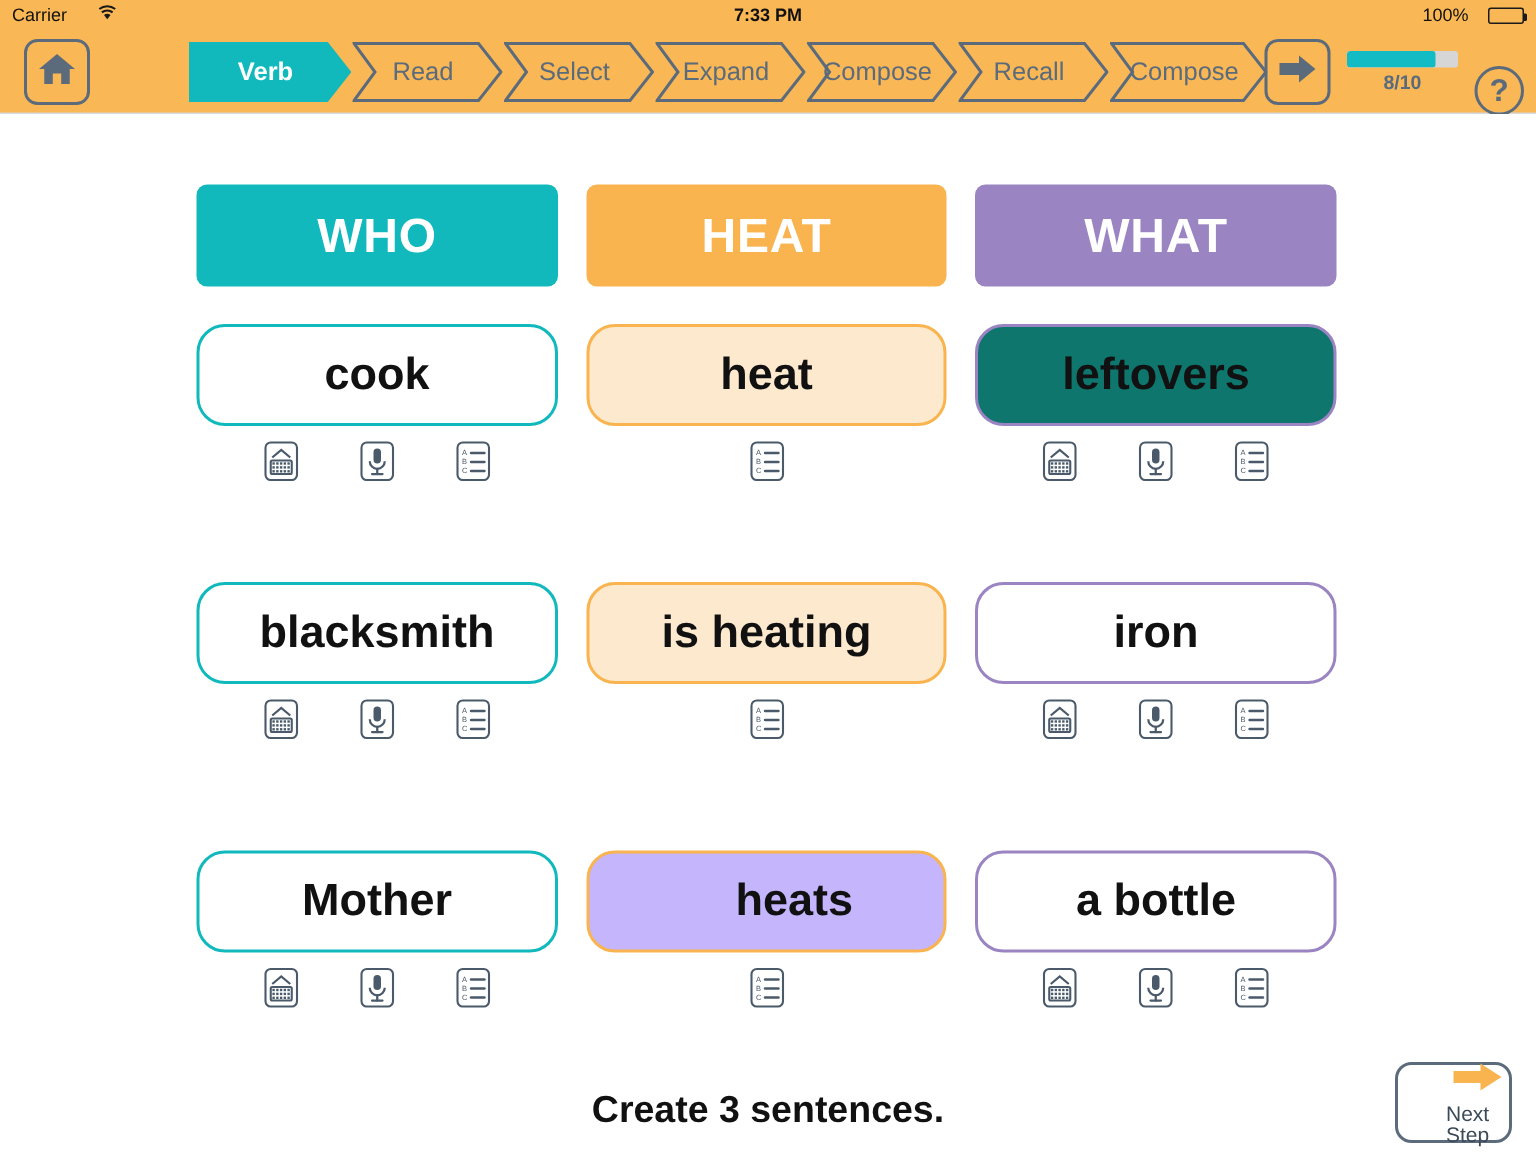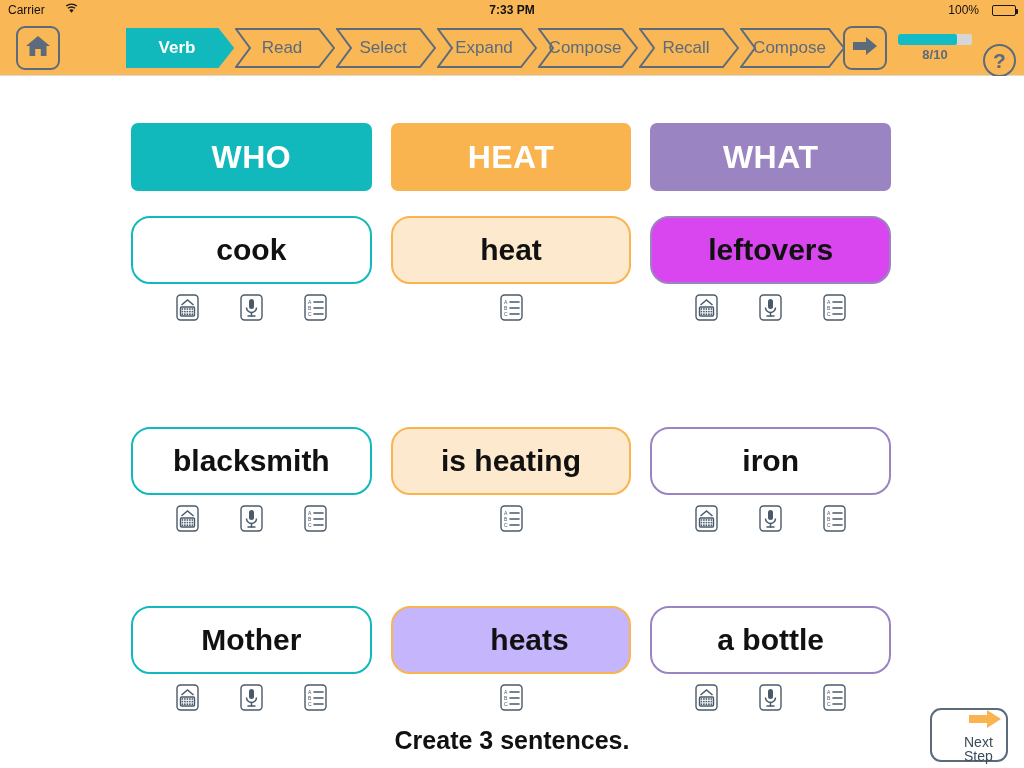--- a/index.html
+++ b/index.html
@@ -226,21 +226,21 @@
     color: #ffffff;
     font-size: 32px;
     font-weight: bold;
     letter-spacing: 0.5px;
     cursor: pointer;
   }
 
   .word-block {
     margin-top: 25px;
   }
-  .word-block.row2 { margin-top: 105px; }
+  .word-block.row2 { margin-top: 66px; }
   .word-block.row3 { margin-top: 73px; }
 
   .word-card {
     height: 68px;
     border-radius: 19px;
     border: 2.5px solid #000;
     box-sizing: border-box;
     display: flex;
     align-items: center;
     justify-content: center;
@@ -612,21 +612,21 @@
               </svg>
             </span>
           </div>
         </div>
       </div>
       <div class="column">
         <div class="cat-header" style="background: rgb(155, 132, 194);">
           <span>WHAT</span>
         </div>
         <div class="word-block">
-          <div class="word-card" style="border-color: rgb(155, 132, 194); background: #d946ef;">
+          <div class="word-card" style="border-color: rgb(155, 132, 194); background: #0f766e;">
             <span>leftovers</span>
           </div>
           <div class="icon-row">
             <span class="icon-btn">
               <svg width="25" height="29" viewBox="0 0 25 29">
                 <rect x="2" y="2" width="21" height="25" rx="3.5" fill="none" stroke="#4A5A6A" stroke-width="1.4"></rect>
                 <path d="M6.5 12 L12.5 7 L18.5 12" fill="none" stroke="#4A5A6A" stroke-width="1.5"></path>
                 <rect x="5.5" y="14" width="14" height="9" rx="1" fill="none" stroke="#4A5A6A" stroke-width="1.4"></rect>
                 <rect x="6.6" y="15.2" width="1.6" height="1.6" fill="#4A5A6A"></rect>
                 <rect x="9.1" y="15.2" width="1.6" height="1.6" fill="#4A5A6A"></rect>

